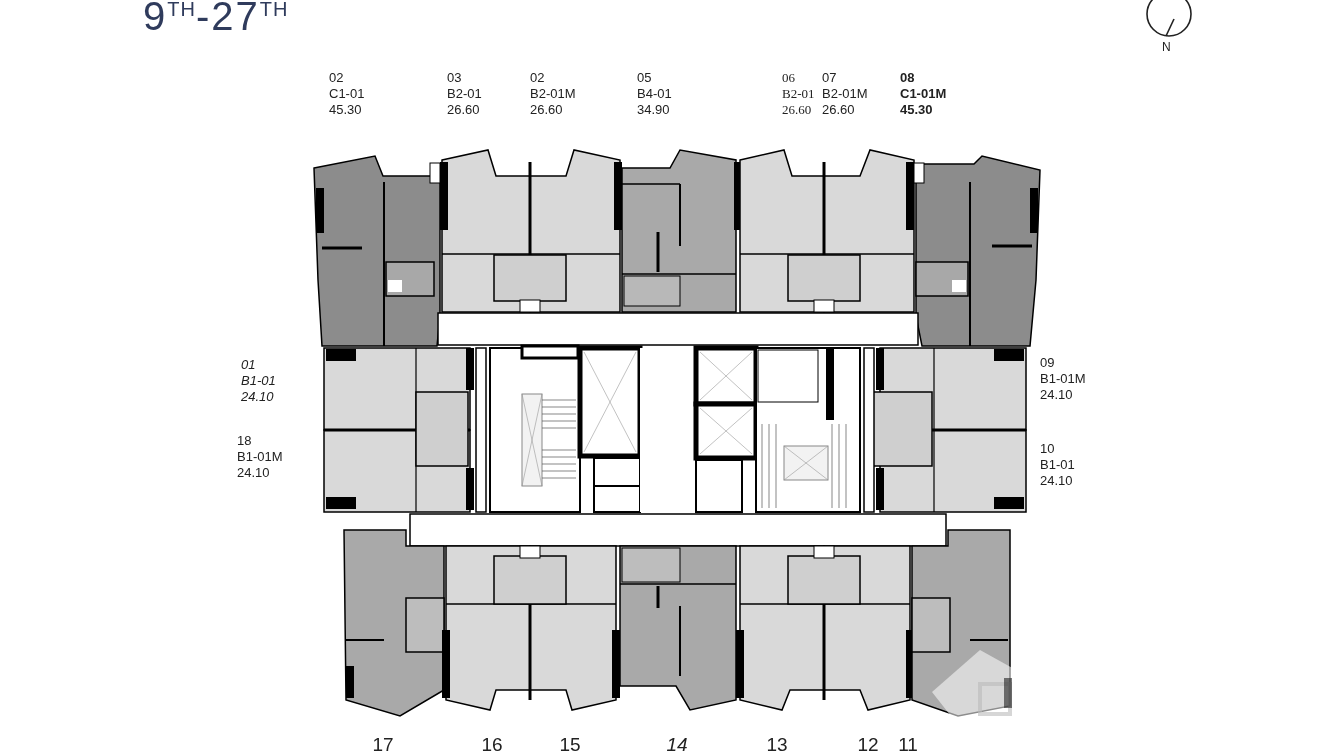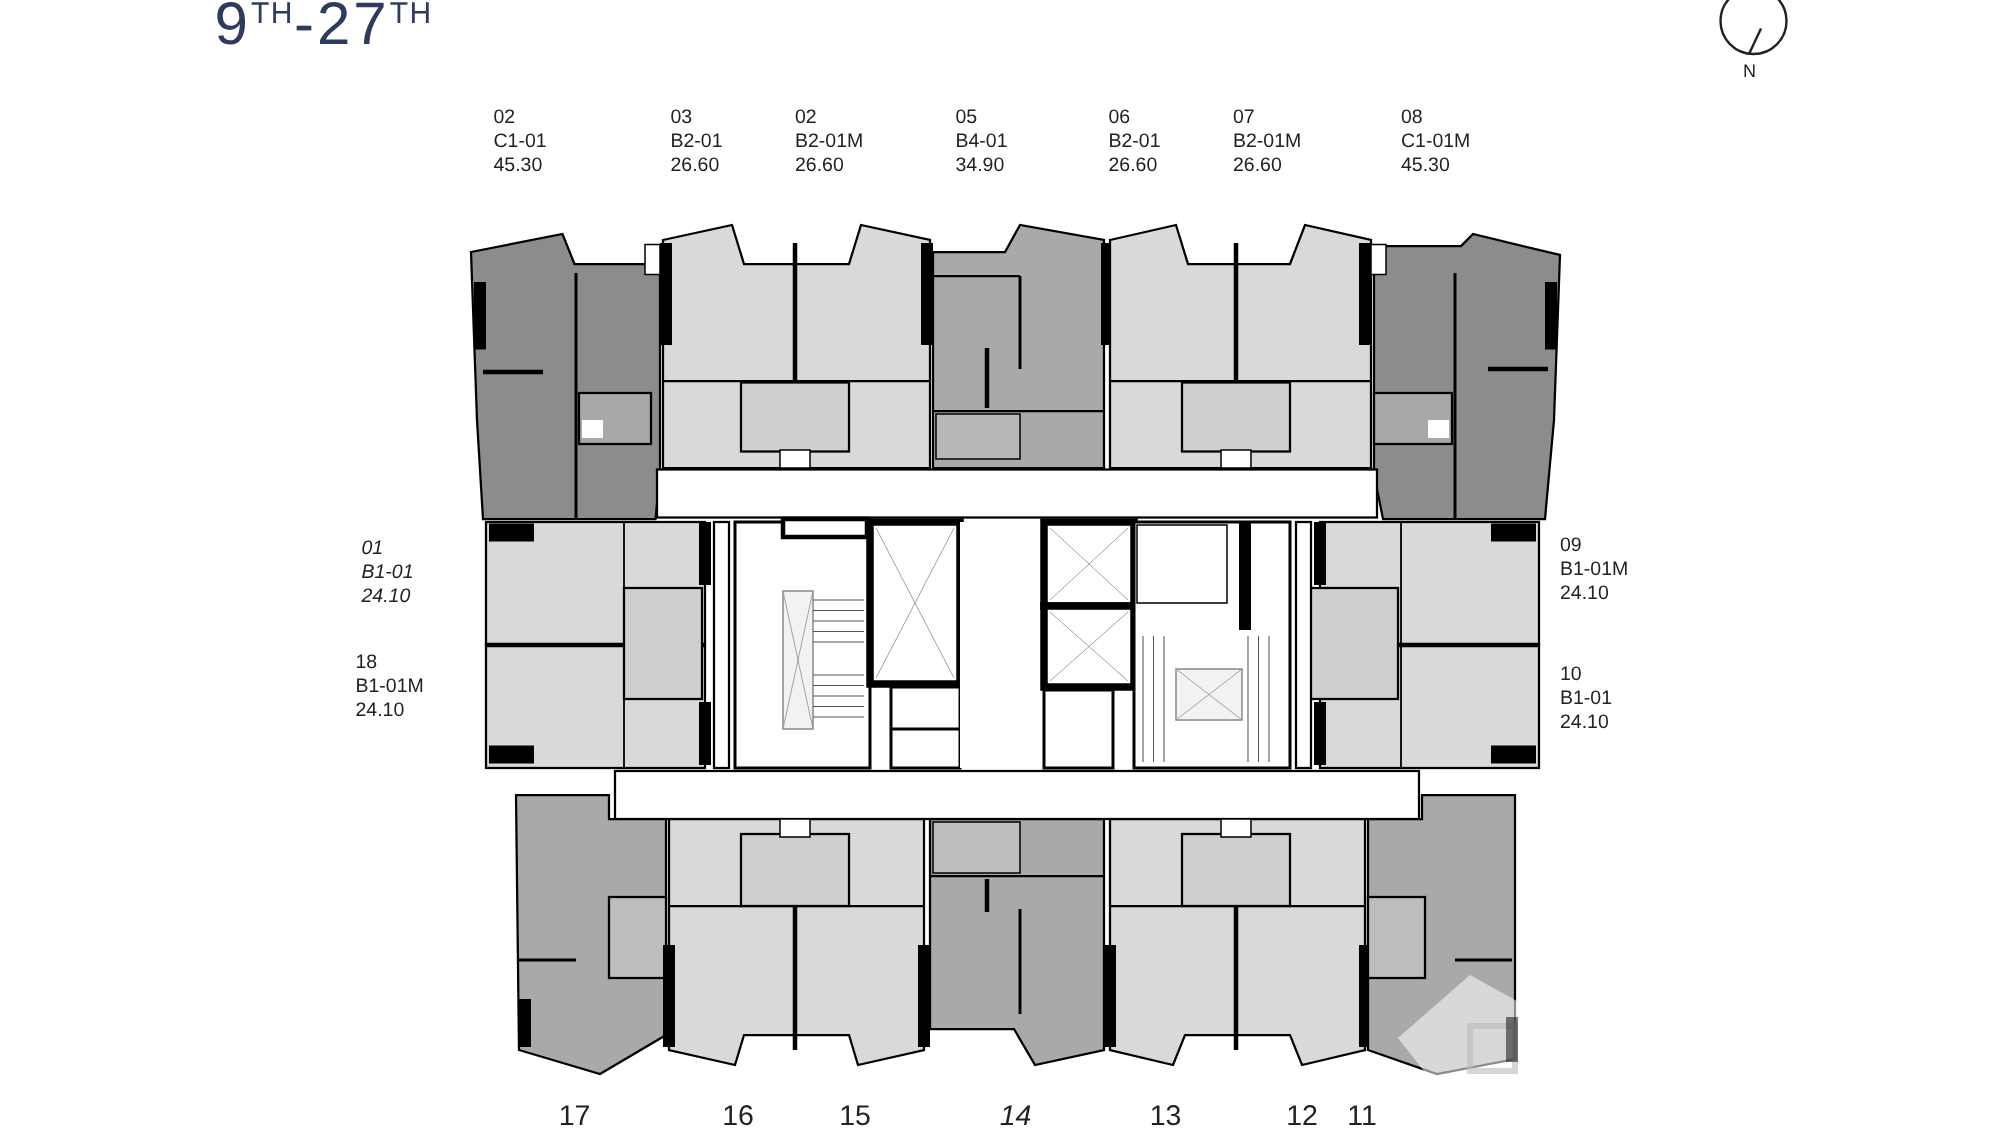--- a/index.html
+++ b/index.html
@@ -41,31 +41,31 @@
 <div class="unit-label" style="left:530px;top:70px;">
   <span>02</span>
   <span>B2-01M</span>
   <span>26.60</span>
 </div>
 <div class="unit-label" style="left:637px;top:70px;">
   <span>05</span>
   <span>B4-01</span>
   <span>34.90</span>
 </div>
-<div class="unit-label" style="left:739px;top:70px;">
+<div class="unit-label" style="left:782px;top:70px;font-family:Liberation Serif, serif;">
   <span>06</span>
   <span>B2-01</span>
   <span>26.60</span>
 </div>
 <div class="unit-label" style="left:822px;top:70px;">
   <span>07</span>
   <span>B2-01M</span>
   <span>26.60</span>
 </div>
-<div class="unit-label" style="left:934px;top:70px;">
+<div class="unit-label" style="left:900px;top:70px;font-weight:bold;">
   <span>08</span>
   <span>C1-01M</span>
   <span>45.30</span>
 </div>
 
 <div class="unit-label" style="left:241px;top:357px;font-style:italic;">
   <span>01</span>
   <span>B1-01</span>
   <span>24.10</span>
 </div>

